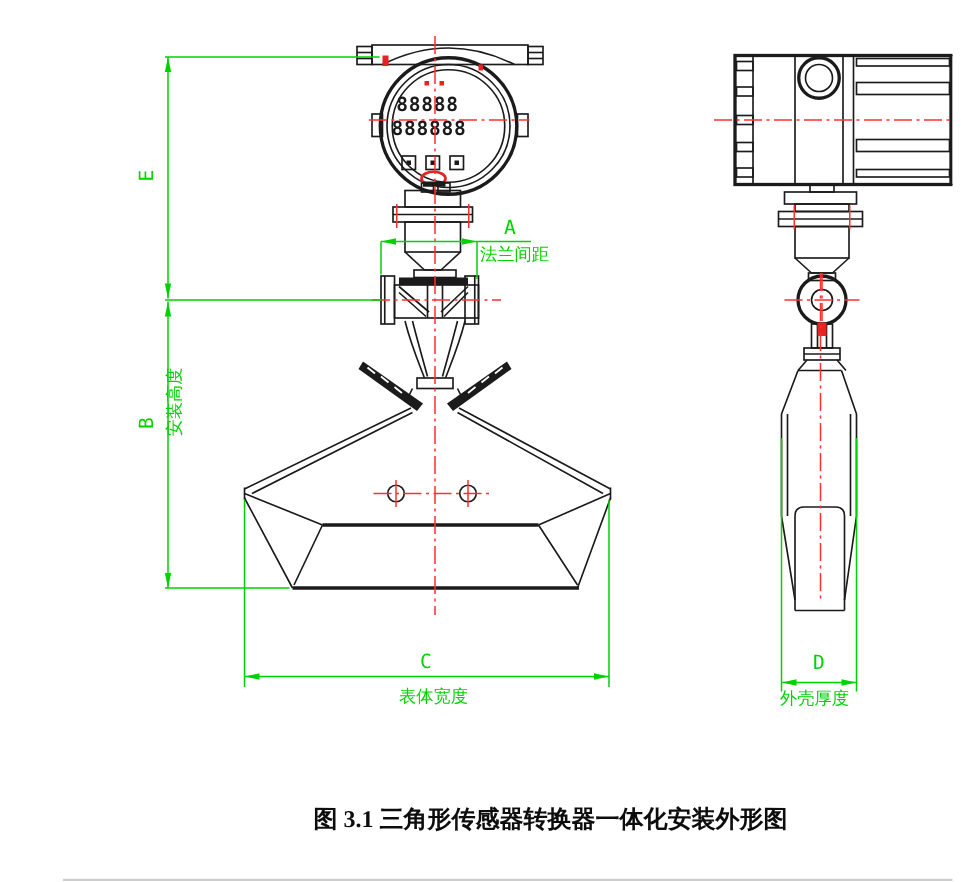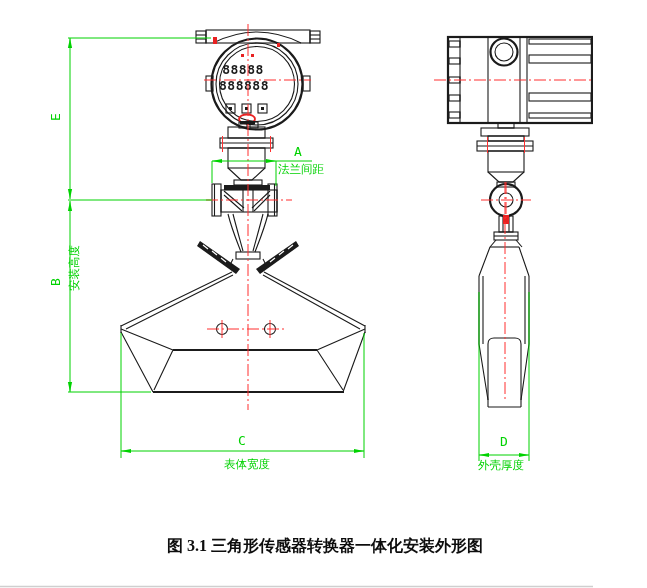--- a/index.html
+++ b/index.html
@@ -1,17 +1,17 @@
 <!DOCTYPE html>
 <html><head>
 <meta charset="utf-8">
 <style>
   html,body{margin:0;padding:0;background:#fff;}
   .stage{position:relative;width:593px;height:588px;background:#ffffff;overflow:hidden;
-         font-family:"DejaVu Sans",sans-serif;}
+         font-family:"DejaVu Sans",sans-serif;margin-left:42px;}
   svg{display:block;}
   .blk{stroke:#1b1b1b;fill:none;stroke-width:1.1;}
   .blk2{stroke:#1b1b1b;fill:none;stroke-width:2.2;}
   .blkfill{fill:#1b1b1b;stroke:none;}
   .grn{stroke:#00d200;fill:none;stroke-width:1;}
   .grnfill{fill:#00d200;stroke:none;}
   .red{stroke:#ff2f2f;fill:none;stroke-width:1;}
   .redc{stroke:#ff2f2f;fill:none;stroke-width:1;stroke-dasharray:12 3 2 3;}
   .redfill{fill:#e82222;stroke:none;}
   .dimtxt{font-family:"DejaVu Sans Mono",monospace;font-size:13px;fill:#00d200;}

